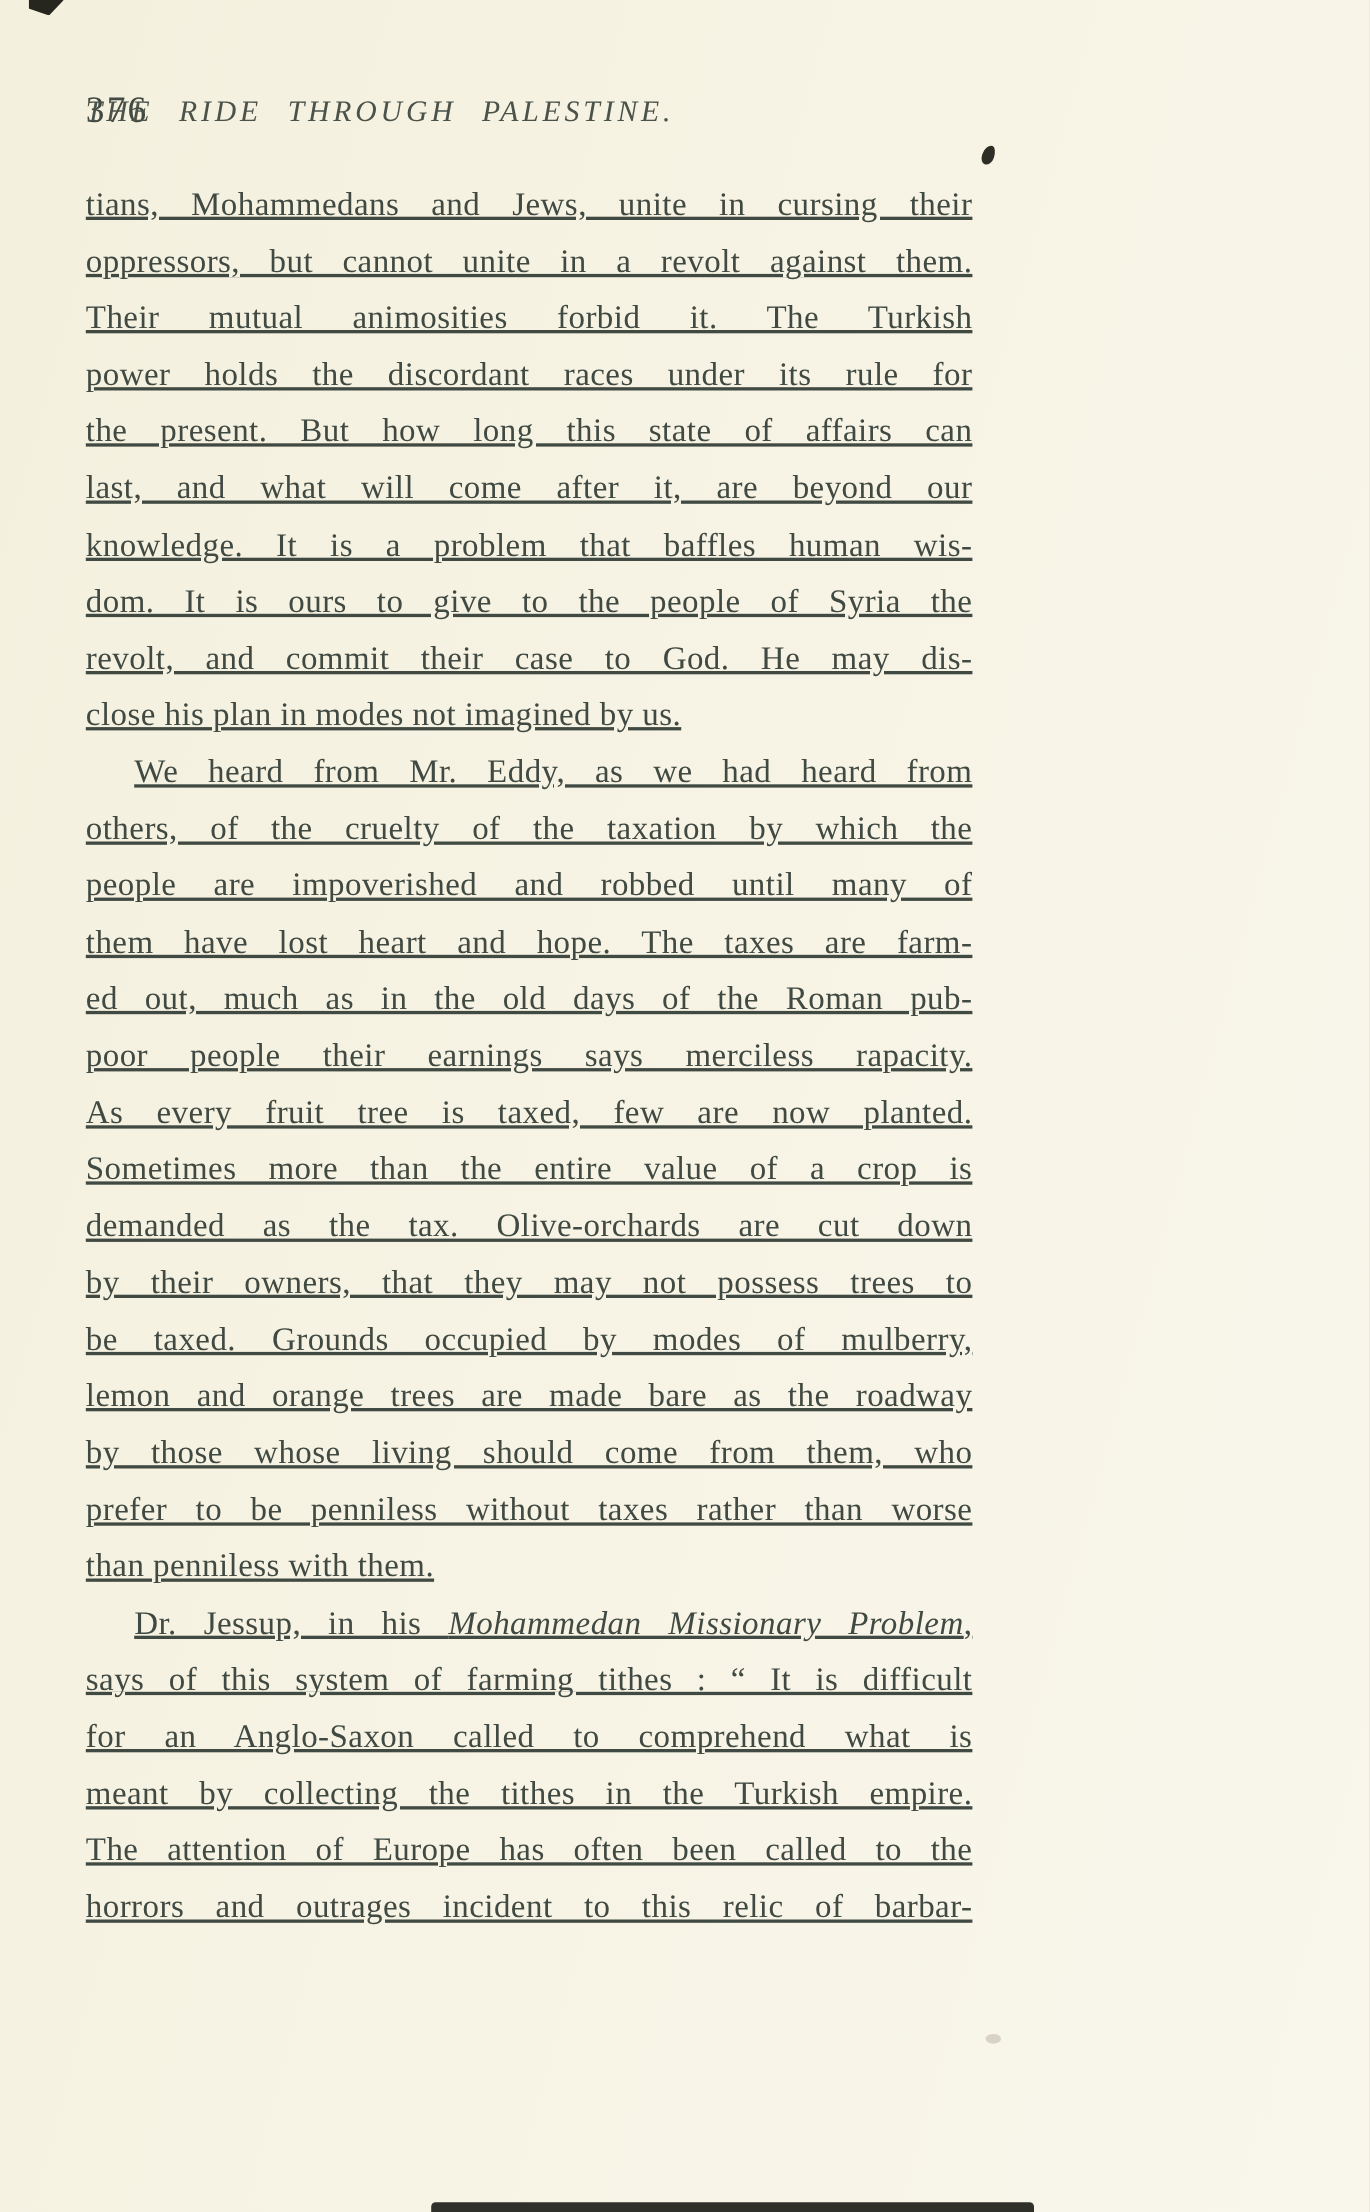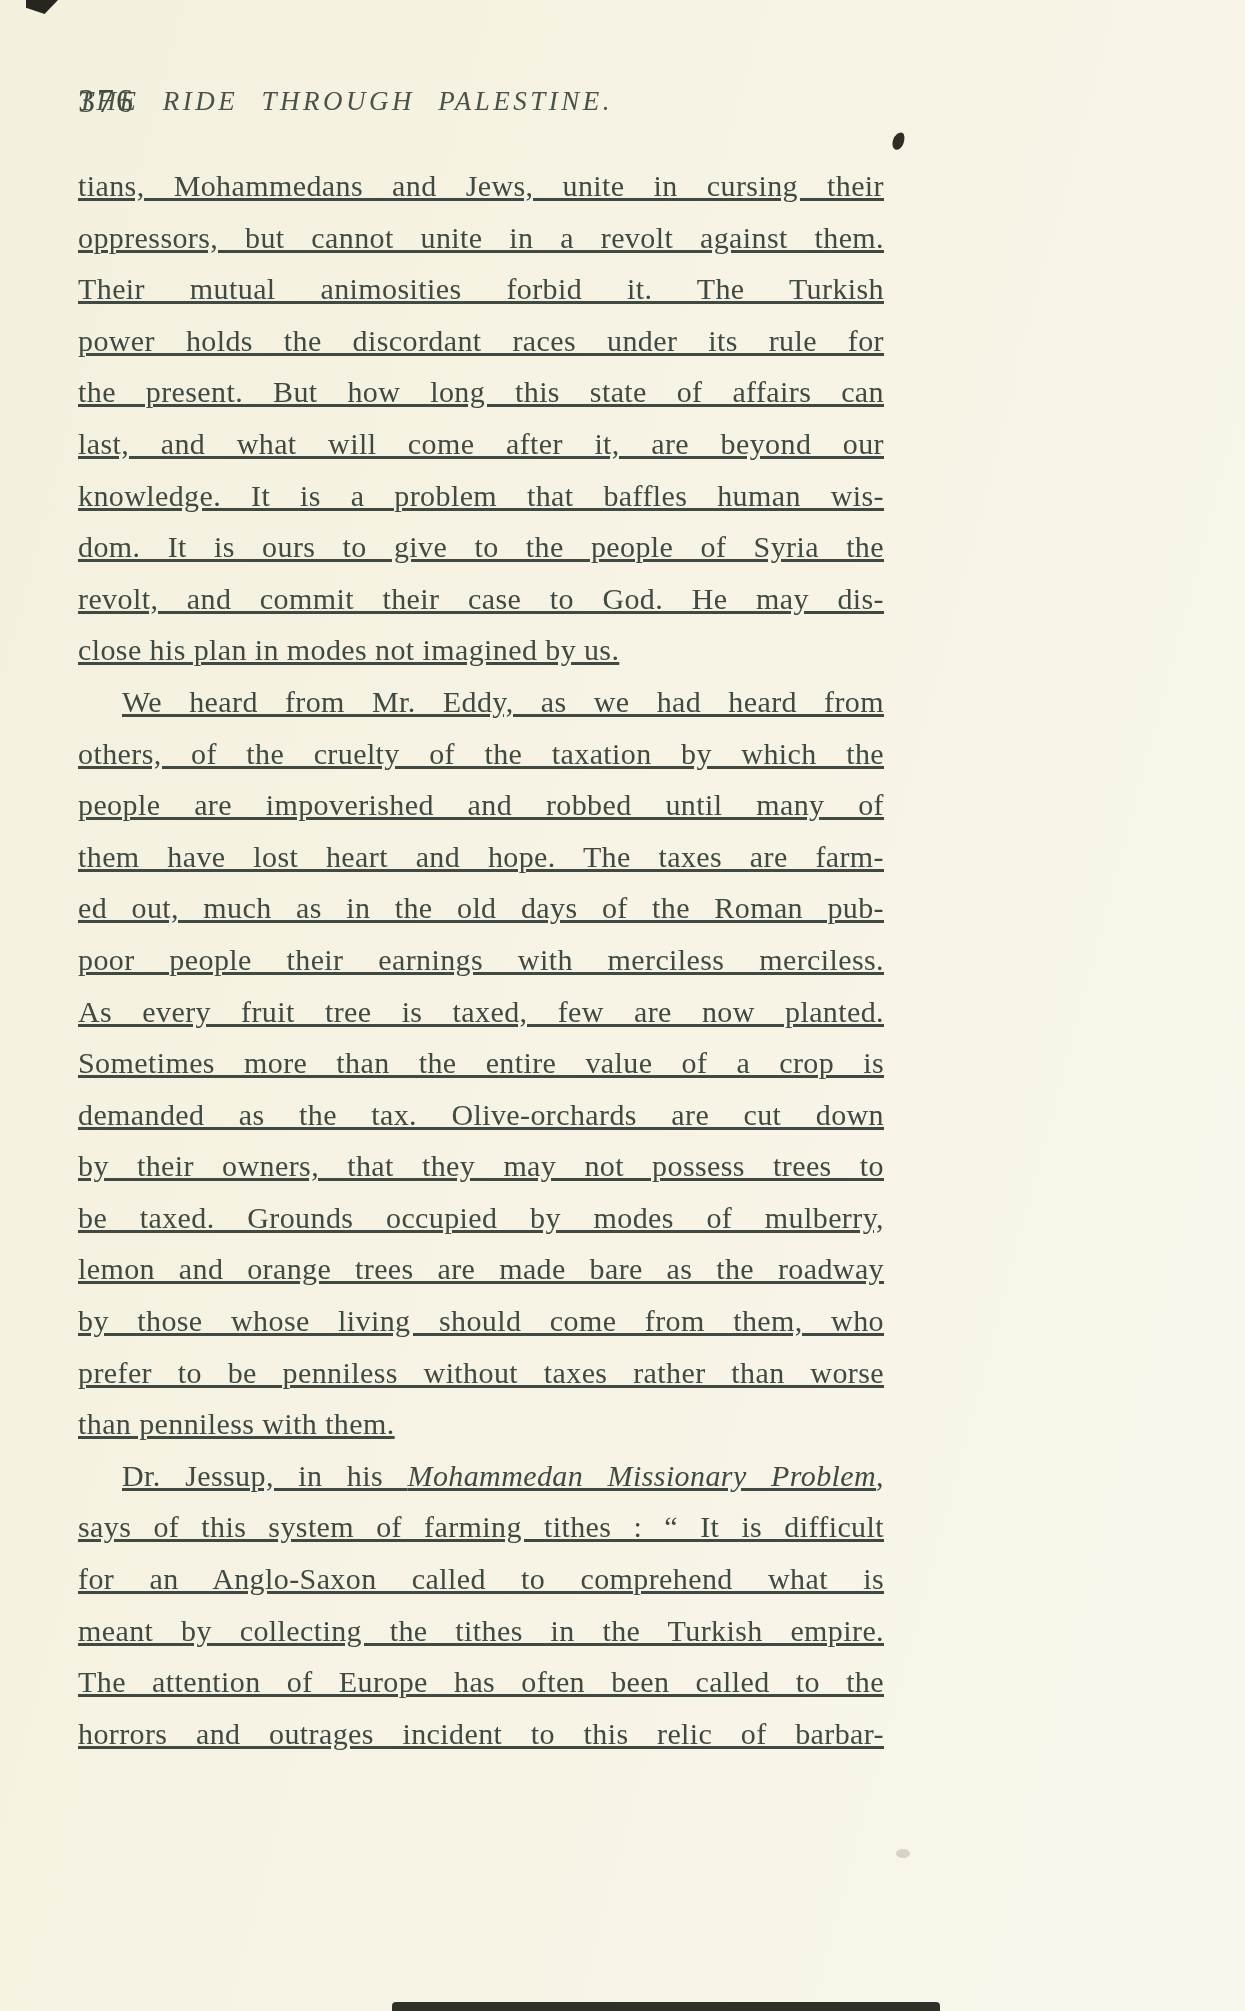--- a/index.html
+++ b/index.html
@@ -131,21 +131,21 @@
       <div class="line"><span>last, and what will come after it, are beyond our</span></div>
       <div class="line"><span>knowledge.  It is a problem that baffles human wis-</span></div>
       <div class="line"><span>dom.  It is ours to give to the people of Syria the</span></div>
       <div class="line"><span>revolt, and commit their case to God.  He may dis-</span></div>
       <div class="line end"><span>close his plan in modes not imagined by us.</span></div>
       <div class="line indent"><span>We heard from Mr. Eddy, as we had heard from</span></div>
       <div class="line"><span>others, of the cruelty of the taxation by which the</span></div>
       <div class="line"><span>people are impoverished and robbed until many of</span></div>
       <div class="line"><span>them have lost heart and hope.  The taxes are farm-</span></div>
       <div class="line"><span>ed out, much as in the old days of the Roman pub-</span></div>
-      <div class="line"><span>poor people their earnings with merciless merciless.</span></div>
+      <div class="line"><span>poor people their earnings says merciless rapacity.</span></div>
       <div class="line"><span>As every fruit tree is taxed, few are now planted.</span></div>
       <div class="line"><span>Sometimes more than the entire value of a crop is</span></div>
       <div class="line"><span>demanded as the tax.  Olive-orchards are cut down</span></div>
       <div class="line"><span>by their owners, that they may not possess trees to</span></div>
       <div class="line"><span>be taxed.  Grounds occupied by modes of mulberry,</span></div>
       <div class="line"><span>lemon and orange trees are made bare as the roadway</span></div>
       <div class="line"><span>by those whose living should come from them, who</span></div>
       <div class="line"><span>prefer to be penniless without taxes rather than worse</span></div>
       <div class="line end"><span>than penniless with them.</span></div>
       <div class="line indent"><span>Dr. Jessup, in his </span><span class="italic">Mohammedan Missionary Problem</span><span>,</span></div>

